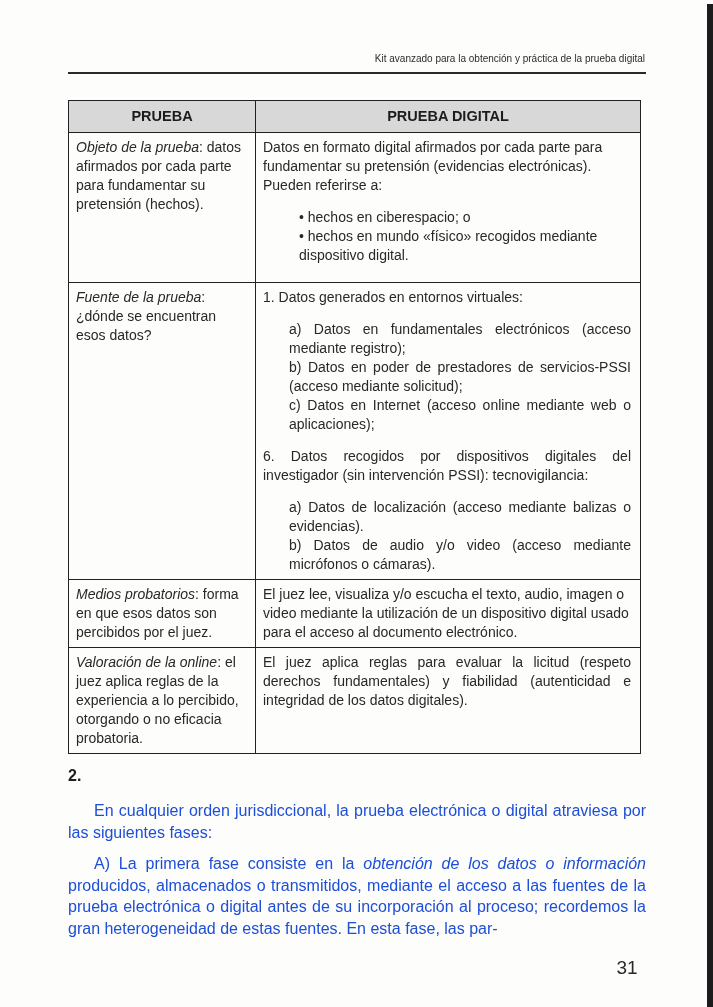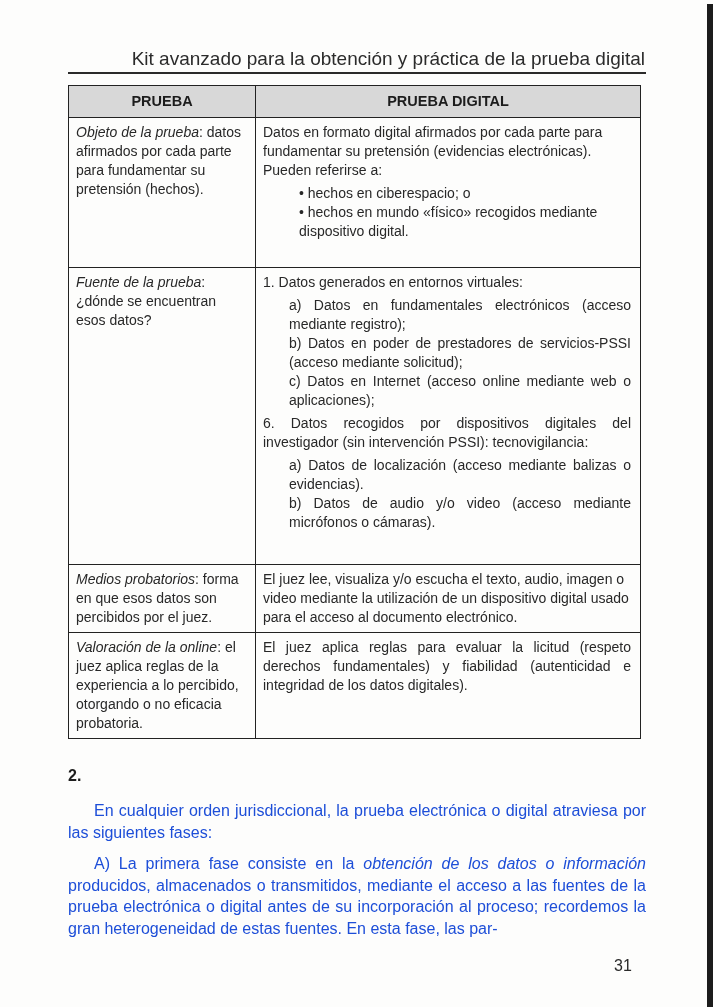--- a/index.html
+++ b/index.html
@@ -16,32 +16,32 @@
   .scan-bar {
     position: absolute; top: 4px; right: 0;
     width: 6px; height: 1003px;
     background: #1c1c1c;
   }
 
   
   .running-header {
     position: absolute; top: 50px; left: 68px; width: 577px;
     text-align: right;
-    font-size: 19px; line-height: 18px;
+    font-size: 10px; line-height: 18px;
     color: #2b2b2b;
   }
   .header-rule {
     position: absolute; top: 72px; left: 68px;
     width: 578px; height: 2px;
     background: #2a2a2a;
   }
 
   
   table.evidence {
-    position: absolute; top: 85px; left: 68px;
+    position: absolute; top: 100px; left: 68px;
     width: 572px;
     border-collapse: collapse;
     table-layout: fixed;
     font-size: 14px; line-height: 19px;
     color: #282828;
   }
   table.evidence th, table.evidence td {
     border: 1.8px solid #222;
     vertical-align: top;
   }
@@ -53,21 +53,21 @@
     color: #1c1c1c;
   }
   table.evidence td { padding: 5px 9px 5px 7px; }
   td.left-col  { width: 187px; text-align: left; }
   td.right-col { width: 385px; }
   td.just { text-align: justify; }
   .it { font-style: italic; text-align: center; }
   .sub { margin-left: 26px; }
   .bullet { margin-left: 36px; }
   .bullet::before { content: "\2022\00a0"; }
-  .gap { margin-top: 4px; }
+  .gap { margin-top: 13px; }
 
   tr.r-head { height: 30px; }
   tr.r1 { height: 150px; }
   tr.r2 { height: 297px; }
   tr.r3 { height: 65px; }
   tr.r4 { height: 98px; }
 
   
   .section-heading {
     position: absolute; top: 766px; left: 68px; width: 578px;
@@ -83,22 +83,22 @@
     font-size: 16px; line-height: 21.5px;
     text-align: justify;
     text-indent: 26px;
     color: #1d4ed8;
   }
   .para-1 { top: 800px; }
   .para-2 { top: 853px; }
 
   .page-number {
     position: absolute; top: 957px; left: 614px;
-    width: 26px; 
-    font-size: 16px;
+    width: 26px; text-align: center;
+    font-size: 19px;
     color: #2a2a2a;
   }
 </style>
 </head>
 <body>
 
 <div class="scan-bar"></div>
 
 <div class="running-header">Kit avanzado para la obtención y práctica de la prueba digital</div>
 <div class="header-rule"></div>

